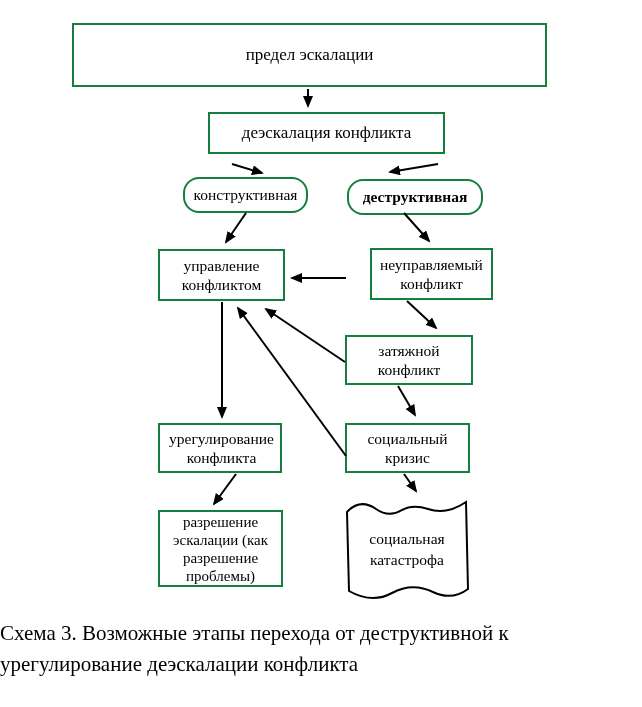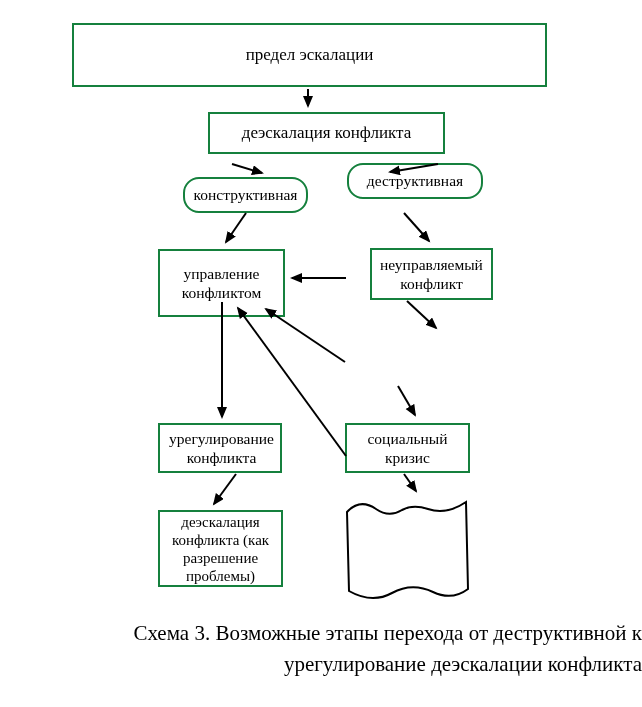--- a/index.html
+++ b/index.html
@@ -22,42 +22,42 @@
     justify-content: center;
     text-align: center;
     font-size: 16px;
     line-height: 1.25;
     padding: 2px 4px;
   }
   .rounded { border-radius: 16px; text-align: center; }
   .limit        { left: 72px;  top: 23px;  width: 475px; height: 64px; font-size: 17px; }
   .deescalation { left: 208px; top: 112px; width: 237px; height: 42px; font-size: 17px; }
   .constructive { left: 183px; top: 177px; width: 125px; height: 36px; font-size: 15.5px; }
-  .destructive  { left: 347px; top: 163px; width: 136px; height: 36px; font-size: 15.5px; }
-  .management   { left: 158px; top: 249px; width: 127px; height: 68px; font-size: 15.5px; }
+  .destructive  { left: 347px; top: 179px; width: 136px; height: 36px; font-size: 15.5px; font-weight: bold; }
+  .management   { left: 158px; top: 249px; width: 127px; height: 52px; font-size: 15.5px; }
   .uncontrolled { left: 347px; top: 248px; width: 123px; height: 52px; font-size: 15.5px; margin-left: 23px; }
   .protracted   { left: 345px; top: 335px; width: 128px; height: 50px; font-size: 15.5px; }
   .settlement   { left: 158px; top: 423px; width: 124px; height: 50px; font-size: 15.5px; padding-left: 7px; }
   .crisis       { left: 345px; top: 423px; width: 125px; height: 50px; font-size: 15.5px; text-align: center; }
   .resolution   { left: 158px; top: 510px; width: 125px; height: 77px; font-size: 15px; line-height: 18px; }
   .catastrophe-text {
     position: absolute;
     left: 349px; top: 518px; width: 116px; height: 62px;
     display: flex; align-items: center; justify-content: center;
     text-align: center; font-size: 15.5px; line-height: 21px;
   }
   .arrows-layer {
     position: absolute; left: 0; top: 0;
     pointer-events: none;
   }
   .arrow { stroke: #000000; stroke-width: 2; fill: none; }
   .caption {
     position: absolute;
     left: 0; top: 618px; width: 642px;
-    text-align: right;
+    text-align: left;
     font-size: 21px;
     line-height: 31px;
   }
 </style>
 </head>
 <body>
 
 <div class="canvas">
 
   <div class="box limit">предел эскалации</div>
@@ -65,26 +65,27 @@
   <div class="box deescalation">деэскалация конфликта</div>
 
   <div class="box rounded constructive">конструктивная</div>
 
   <div class="box rounded destructive">деструктивная</div>
 
   <div class="box management">управление конфликтом</div>
 
   <div class="box uncontrolled">неуправляемый конфликт</div>
 
+  <div class="box protracted">затяжной конфликт</div>
 
   <div class="box settlement">урегулирование конфликта</div>
 
   <div class="box crisis">социальный кризис</div>
 
-  <div class="box resolution">деэскалация конфликта (как разрешение проблемы)</div>
+  <div class="box resolution">разрешение эскалации (как разрешение проблемы)</div>
 
   <svg class="arrows-layer" width="642" height="707" viewBox="0 0 642 707">
     <defs>
       <marker id="ah" markerUnits="userSpaceOnUse" markerWidth="14" markerHeight="12" refX="10" refY="5" orient="auto">
         <path d="M0,0 L12,5 L0,10 Z" fill="#000000"></path>
       </marker>
     </defs>
 
     <path d="M 347 512 Q 360 498 376 509 Q 389 518 402 510 Q 413 504 428 509 Q 447 515 466 502
              L 468 589 Q 452 601 433 592 Q 412 582 392 593 Q 372 604 349 591 Z" fill="#ffffff" stroke="#000000" stroke-width="2"></path>
@@ -97,19 +98,20 @@
     <line class="arrow" x1="346" y1="278" x2="292" y2="278" marker-end="url(#ah)"></line>
     <line class="arrow" x1="407" y1="301" x2="436" y2="328" marker-end="url(#ah)"></line>
     <line class="arrow" x1="345" y1="362" x2="266" y2="309" marker-end="url(#ah)"></line>
     <line class="arrow" x1="346" y1="456" x2="238" y2="308" marker-end="url(#ah)"></line>
     <line class="arrow" x1="222" y1="302" x2="222" y2="417" marker-end="url(#ah)"></line>
     <line class="arrow" x1="398" y1="386" x2="415" y2="415" marker-end="url(#ah)"></line>
     <line class="arrow" x1="236" y1="474" x2="214" y2="504" marker-end="url(#ah)"></line>
     <line class="arrow" x1="404" y1="474" x2="416" y2="491" marker-end="url(#ah)"></line>
   </svg>
 
+  <div class="catastrophe-text">социальная катастрофа</div>
 
   <div class="caption">
     <div>Схема 3. Возможные этапы перехода от деструктивной к</div>
     <div>урегулирование деэскалации конфликта</div>
   </div>
 
 </div>
 
 </body></html>

